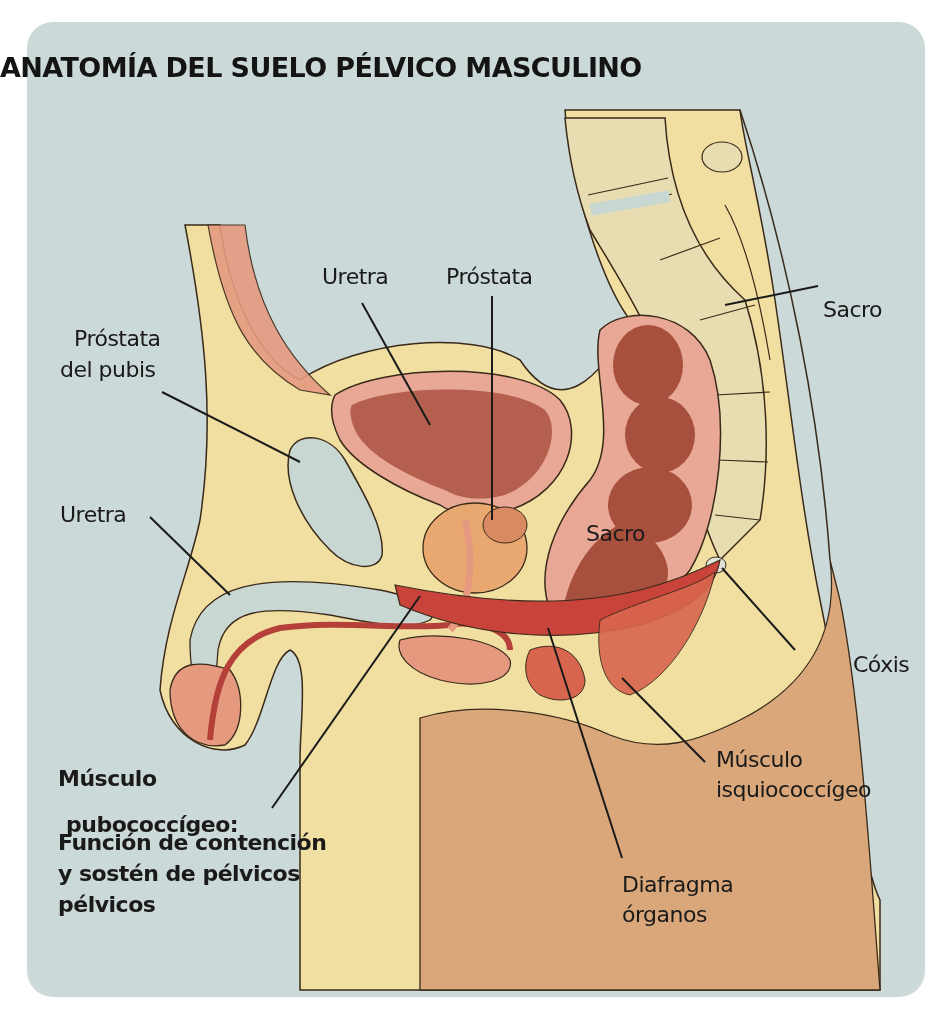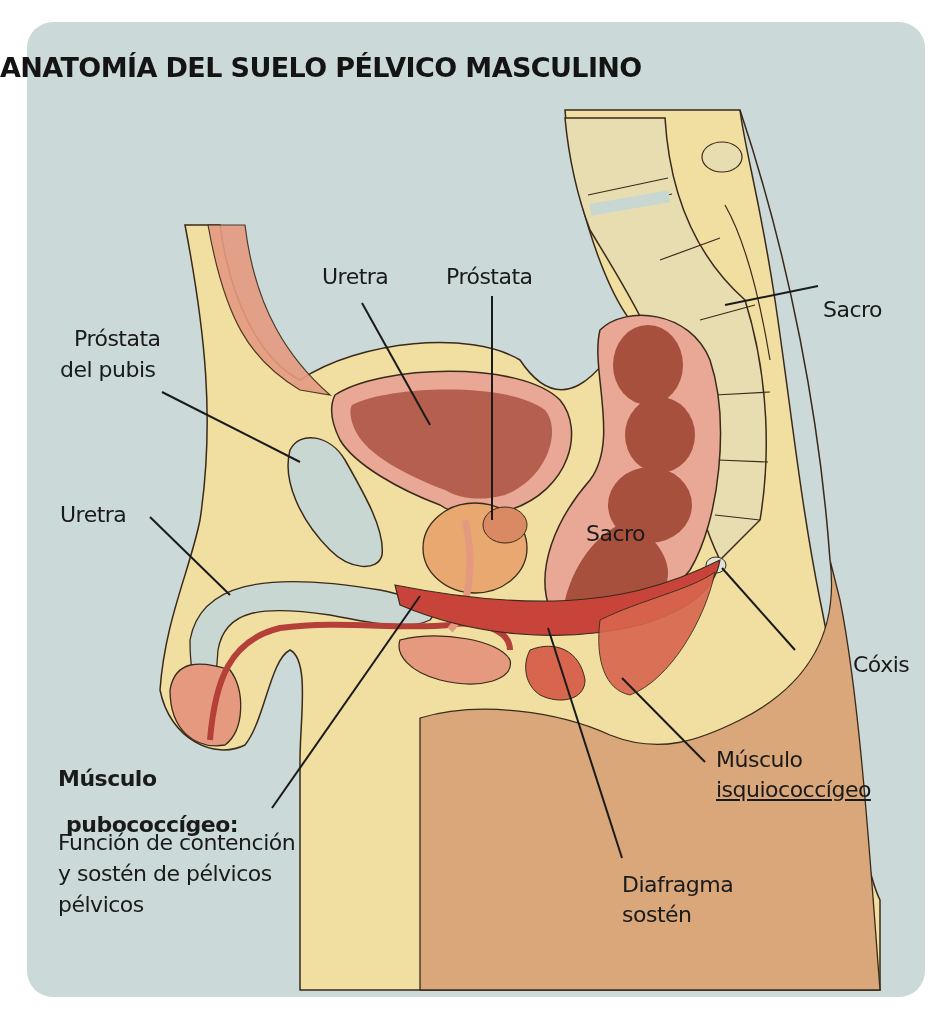--- a/index.html
+++ b/index.html
@@ -12,21 +12,21 @@
     position: absolute; left: 0; top: 52px; width: 887px; text-align: left;
     font-family: "DejaVu Sans", sans-serif; font-weight: bold; font-size: 27px;
     letter-spacing: -0.6px; color: #141414; z-index: 5;
   }
   svg.art { position: absolute; left: 0; top: 0; width: 951px; height: 1024px; z-index: 2; }
   .lbl {
     position: absolute; z-index: 6; font-family: "DejaVu Sans", sans-serif;
     font-size: 22px; line-height: 27px; color: #1a1a1a; letter-spacing: -0.5px; white-space: nowrap;
   }
   .lbl.bold { font-weight: bold; font-size: 22px; }
-  .lbl.desc { font-size: 22px; line-height: 27px; }
+  .lbl.desc { font-size: 22px; line-height: 27px; font-weight: bold; }
 </style>
 </head>
 <body>
 
 <div class="card"></div>
 
 <div class="title">ANATOMÍA DEL SUELO PÉLVICO MASCULINO</div>
 
 <svg class="art" viewBox="0 0 951 1024">
 
@@ -103,20 +103,20 @@
 
 <div class="lbl" style="left:322px; top:263px;">Uretra</div>
 <div class="lbl" style="left:446px; top:263px;">Próstata</div>
 <div class="lbl" style="left:823px; top:266px;margin-top:30px;">Sacro</div>
 <div class="lbl" style="left:74px; top:325px;">Próstata</div>
 <div class="lbl" style="left:60px; top:356px;">del pubis</div>
 <div class="lbl" style="left:60px; top:501px;">Uretra</div>
 <div class="lbl" style="left:586px; top:520px;">Sacro</div>
 <div class="lbl" style="left:817px; top:651px;margin-left:36px;">Cóxis</div>
 <div class="lbl" style="left:716px; top:746px;">Músculo</div>
-<div class="lbl" style="left:716px; top:776px;text-decoration:underline;">isquiococcígeo</div>
+<div class="lbl" style="left:716px; top:776px;">isquiococcígeo</div>
 <div class="lbl" style="left:622px; top:871px;">Diafragma</div>
-<div class="lbl" style="left:622px; top:901px;">sostén</div>
+<div class="lbl" style="left:622px; top:901px;">órganos</div>
 <div class="lbl bold" style="left:58px; top:765px;">Músculo</div>
 <div class="lbl bold" style="left:58px; top:811px;margin-left:8px;">pubococcígeo:</div>
 <div class="lbl desc" style="left:58px; top:829px;">Función de contención</div>
 <div class="lbl desc" style="left:58px; top:860px;">y sostén de pélvicos</div>
 <div class="lbl desc" style="left:58px; top:891px;">pélvicos</div>
 
 </body></html>

